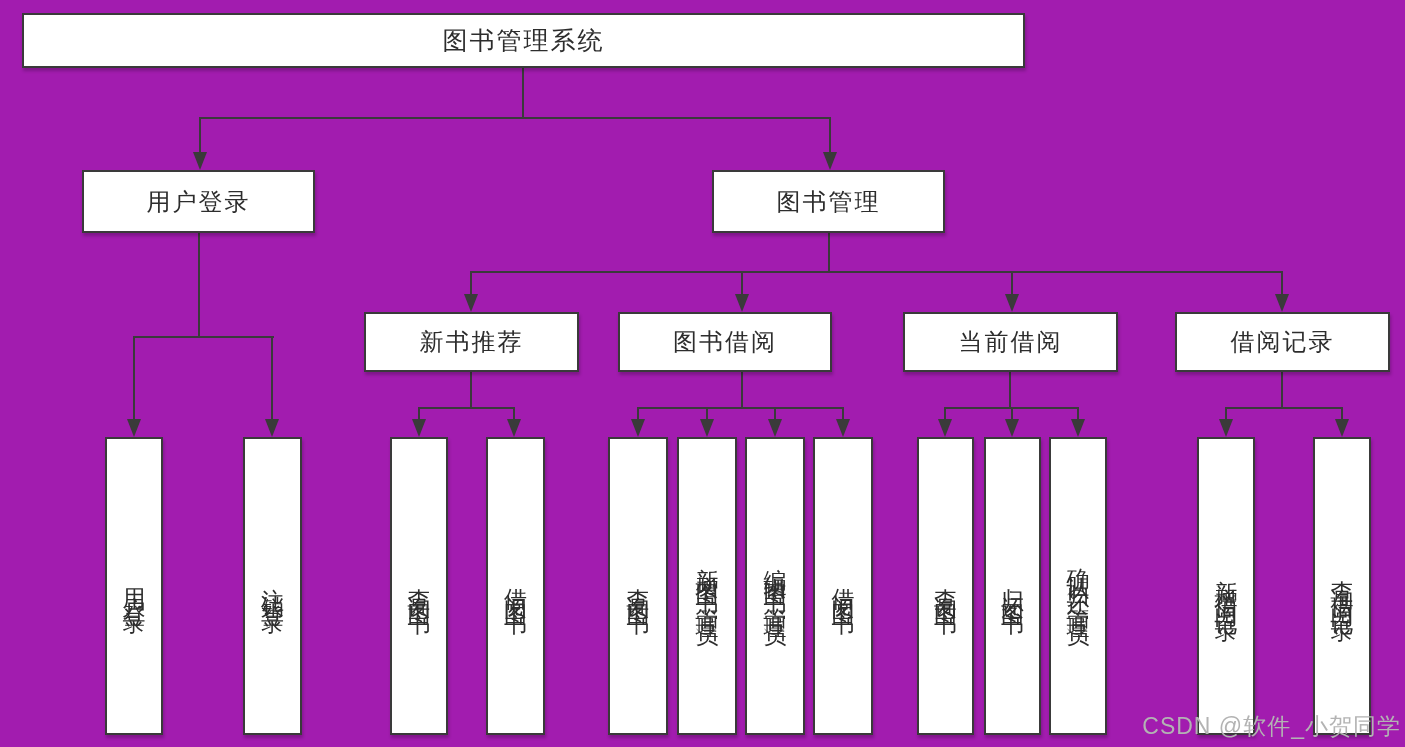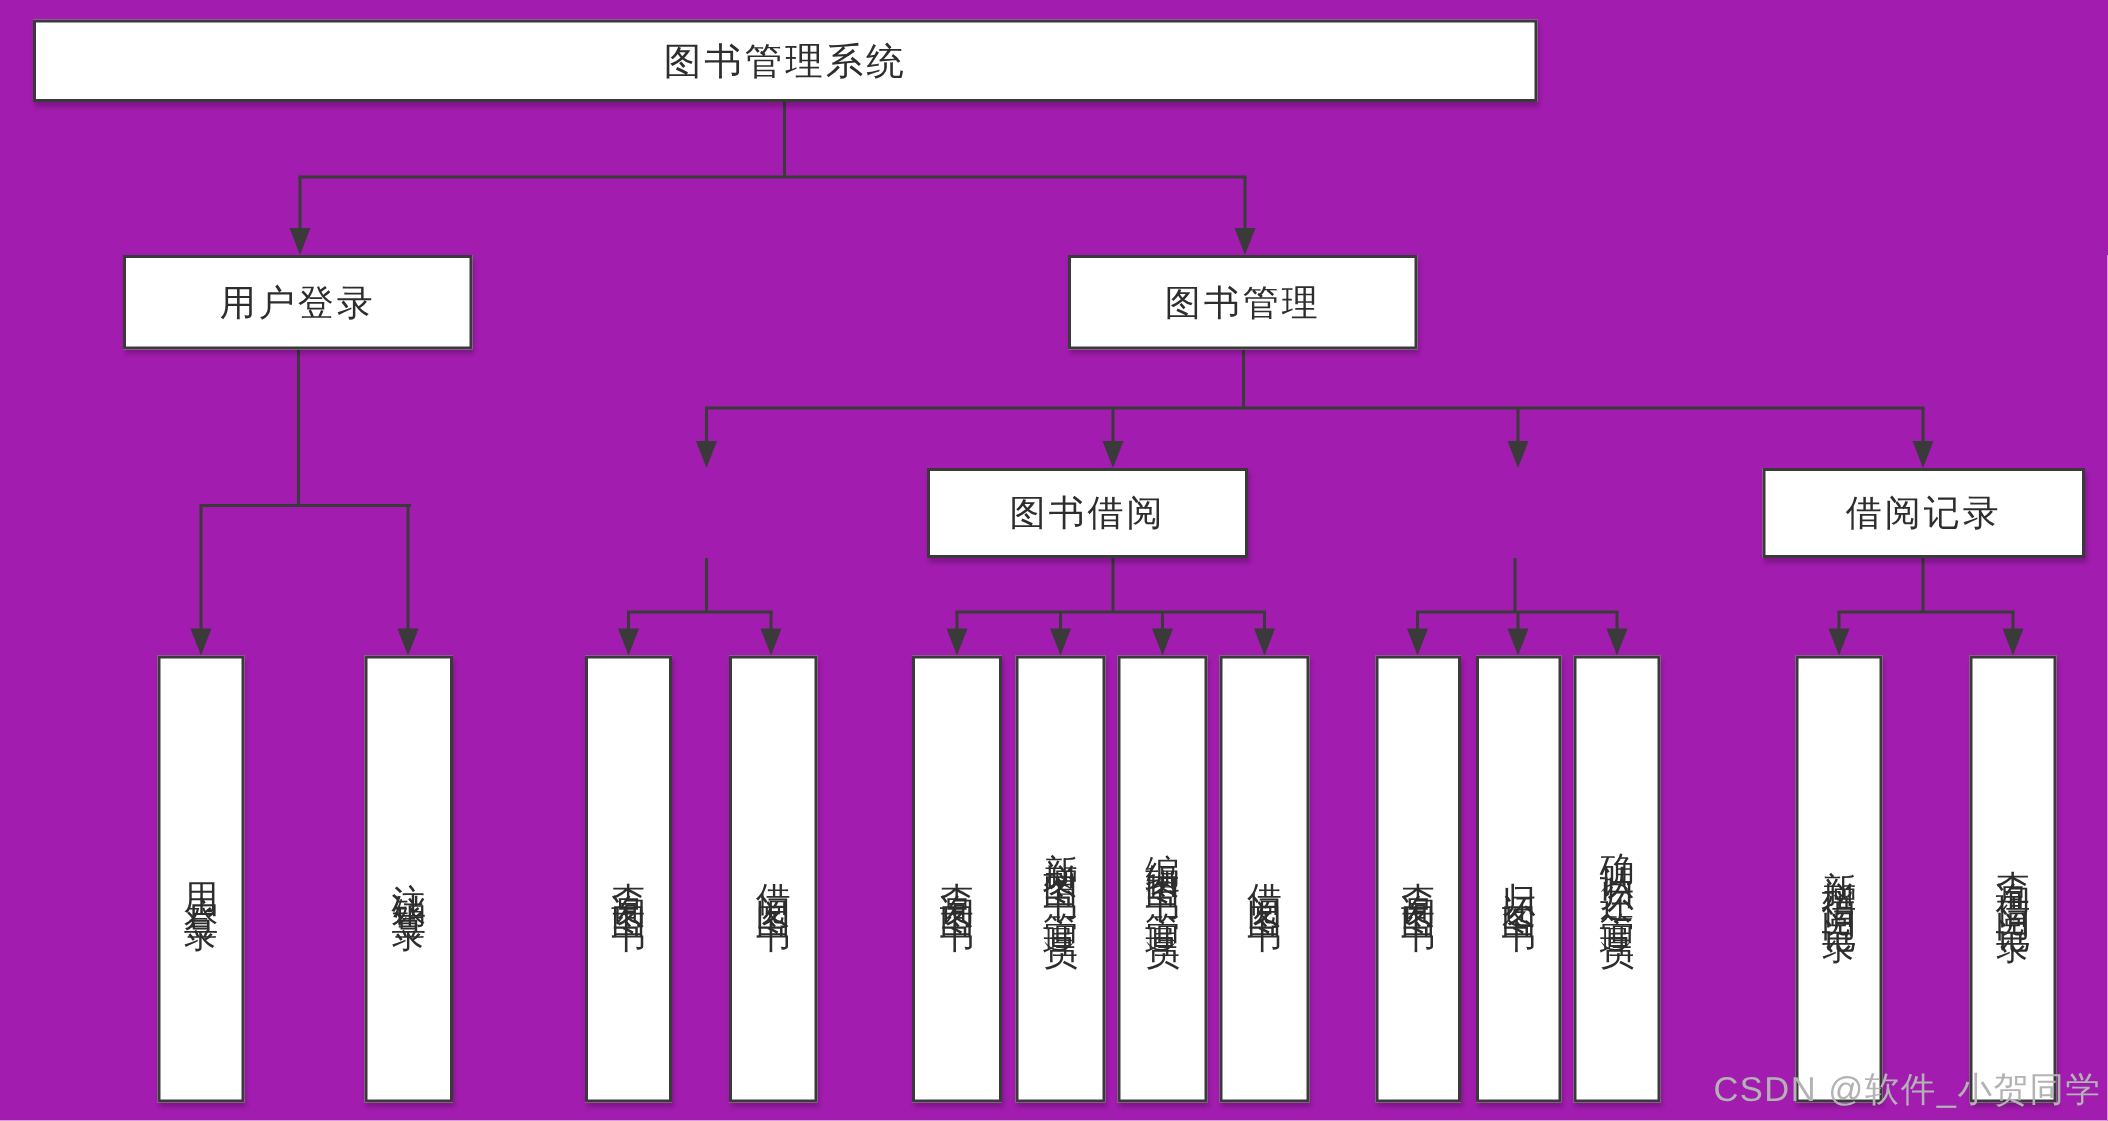--- a/index.html
+++ b/index.html
@@ -91,21 +91,23 @@
   <div class="vline" style="left:1225px;top:408px;height:13px;"></div>
   <div class="arrow" style="left:1219px;top:419px;"></div>
   <div class="vline" style="left:1341px;top:408px;height:13px;"></div>
   <div class="arrow" style="left:1335px;top:419px;"></div>
 
   <div class="box h root" style="left:22px;top:13px;width:1003px;height:55px;">图书管理系统</div>
 
   <div class="box h" style="left:82px;top:170px;width:233px;height:63px;">用户登录</div>
   <div class="box h" style="left:712px;top:170px;width:233px;height:63px;">图书管理</div>
 
+  <div class="box h" style="left:364px;top:312px;width:215px;height:60px;">新书推荐</div>
   <div class="box h" style="left:618px;top:312px;width:214px;height:60px;">图书借阅</div>
+  <div class="box h" style="left:903px;top:312px;width:215px;height:60px;">当前借阅</div>
   <div class="box h" style="left:1175px;top:312px;width:215px;height:60px;">借阅记录</div>
 
   <div class="box v" style="left:105px;top:437px;width:58px;height:298px;">用户登录</div>
   <div class="box v" style="left:243px;top:437px;width:59px;height:298px;">注销登录</div>
 
   <div class="box v" style="left:390px;top:437px;width:58px;height:298px;">查询图书</div>
   <div class="box v" style="left:486px;top:437px;width:59px;height:298px;">借阅图书</div>
 
   <div class="box v" style="left:608px;top:437px;width:60px;height:298px;">查询图书</div>
   <div class="box v" style="left:677px;top:437px;width:60px;height:298px;">新增图书（管理员）</div>

